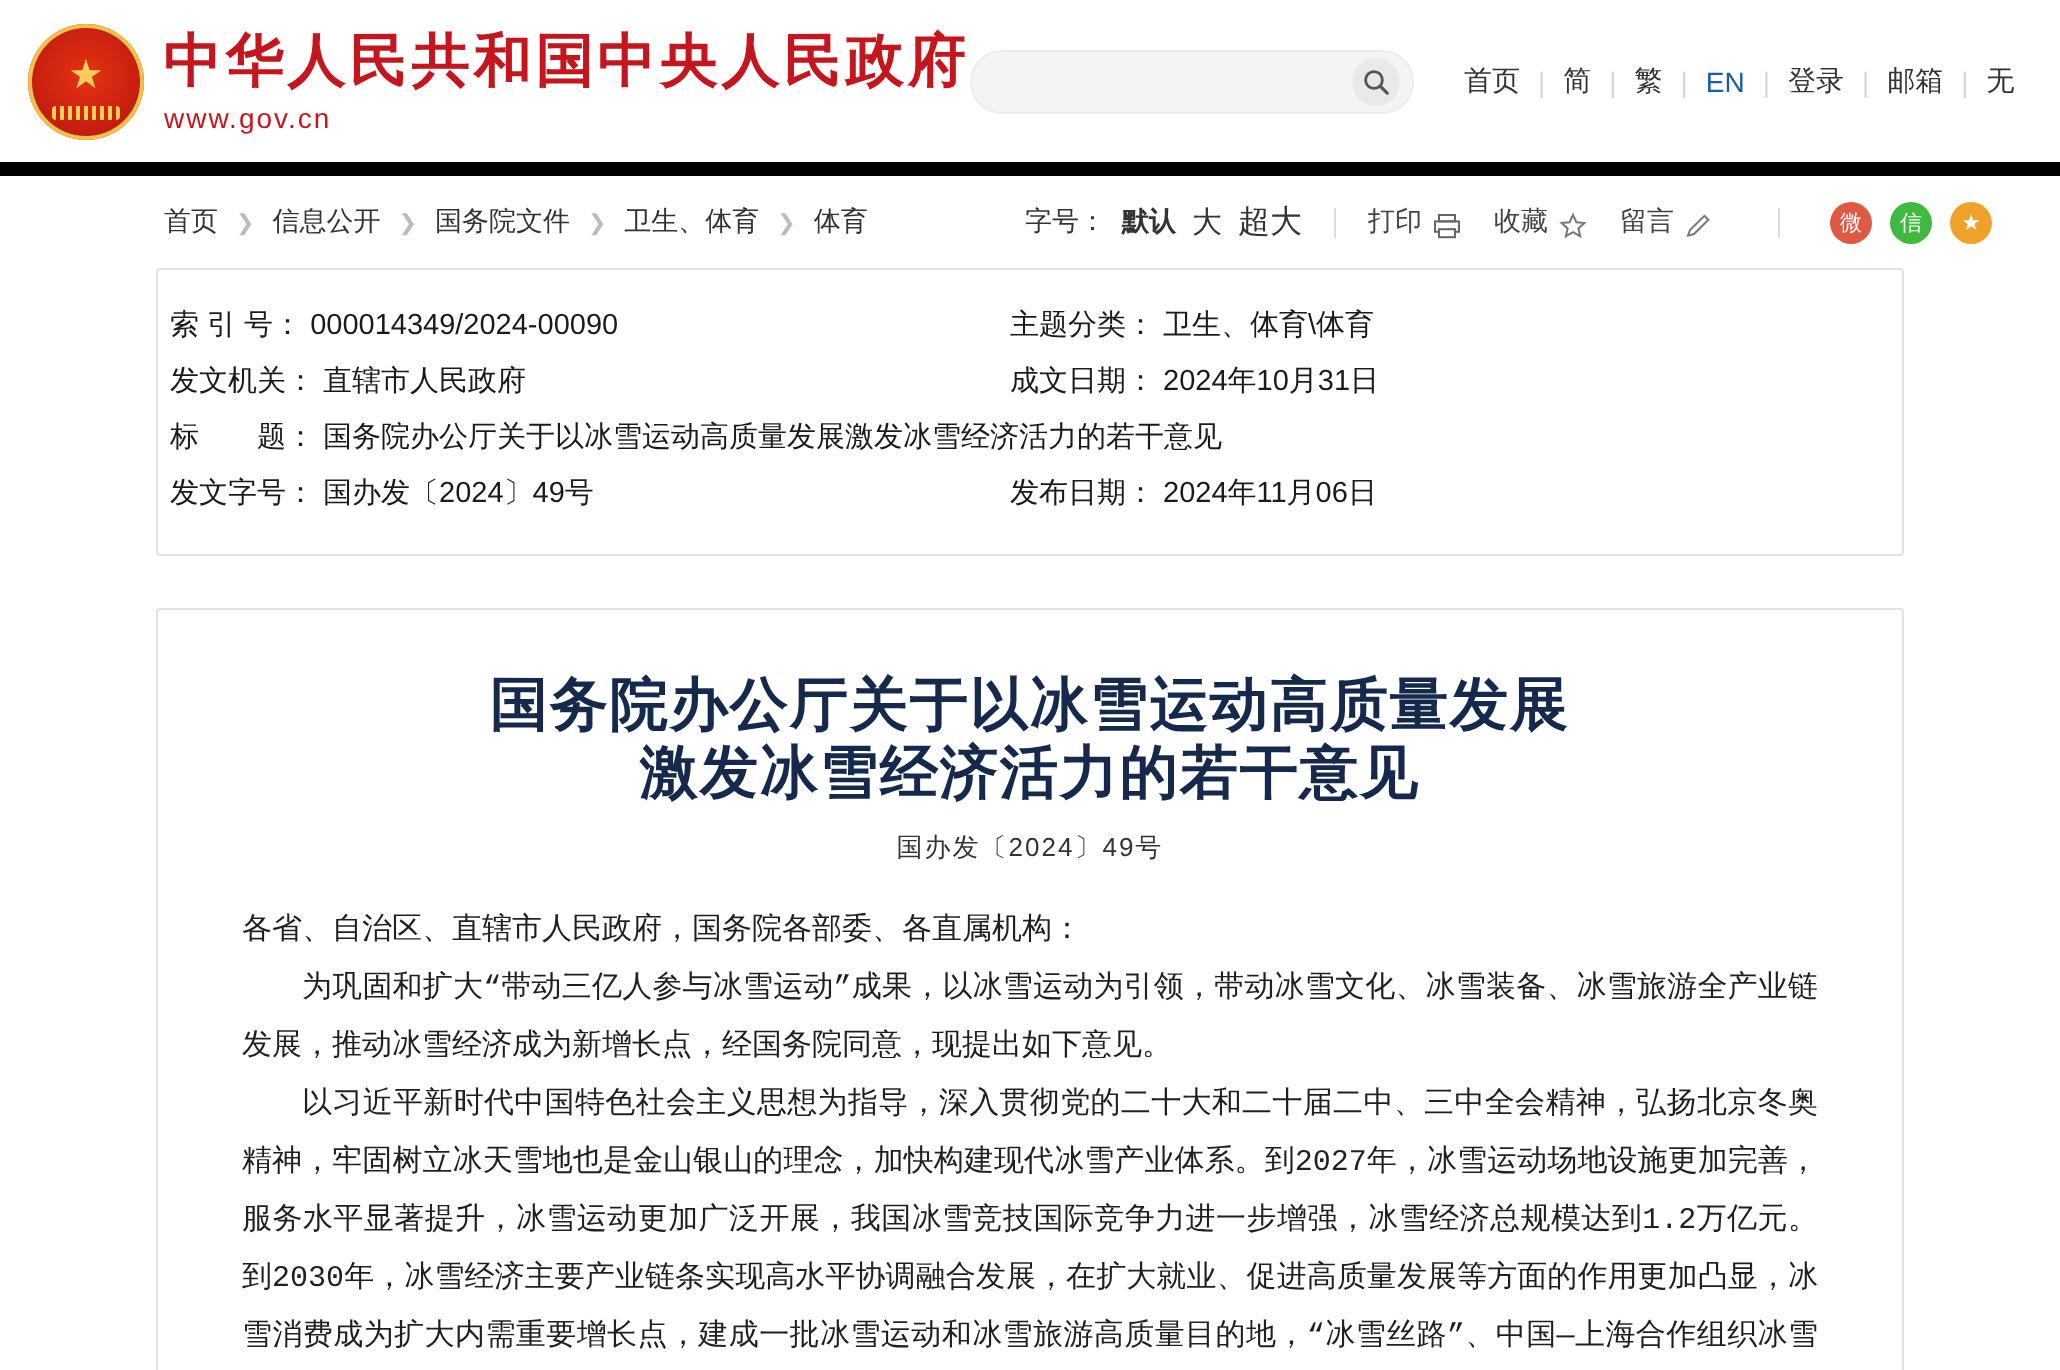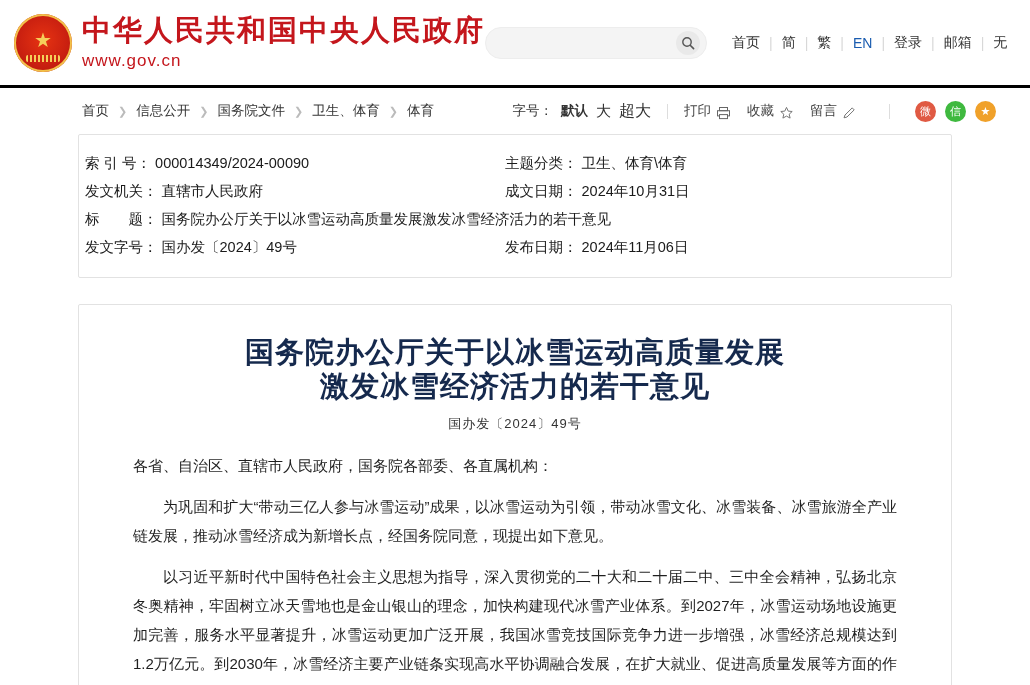--- a/index.html
+++ b/index.html
@@ -13,21 +13,21 @@
     height: 685px;
     overflow: hidden;
     position: relative;
     color: #333;
   }
 
   
   .site-header {
     height: 88px;
     background: #ffffff;
-    border-bottom: 3px solid #000000;
+    border-bottom: 7px solid #000000;
     display: flex;
     align-items: center;
     padding: 0 18px 0 14px;
     box-sizing: border-box;
   }
   .emblem {
     width: 58px;
     height: 58px;
     border-radius: 50%;
     background: radial-gradient(circle at 50% 45%, #e63312 0%, #c81f10 60%, #a81508 100%);
@@ -65,21 +65,21 @@
   .brand-cn {
     color: #c4161c;
     font-family: "DejaVu Serif", "Liberation Serif", serif;
     font-size: 29px;
     font-weight: bold;
     letter-spacing: 2px;
     line-height: 1.15;
   }
   .brand-en {
     color: #c4161c;
-    font-size: 17px;
+    font-size: 14px;
     letter-spacing: 1px;
     margin-top: 3px;
   }
   .header-right {
     margin-left: auto;
     display: flex;
     align-items: center;
   }
   .search-box {
     width: 222px;
@@ -244,21 +244,21 @@
     margin-top: 12px;
     letter-spacing: 1px;
   }
   .doc-body {
     margin-top: 18px;
     font-size: 15px;
     line-height: 29px;
     color: #1f1f1f;
     text-align: justify;
   }
-  .doc-body p { margin: 12px; }
+  .doc-body p { margin: 0; font-family: Liberation Mono, monospace; }
   .doc-body p.indent { text-indent: 2em; }
   .doc-body p.section { text-indent: 2em; font-weight: bold; }
 </style>
 </head>
 <body>
 
 <div class="site-header">
   <div class="emblem"></div>
   <div class="brand">
     <div class="brand-cn">中华人民共和国中央人民政府</div>

